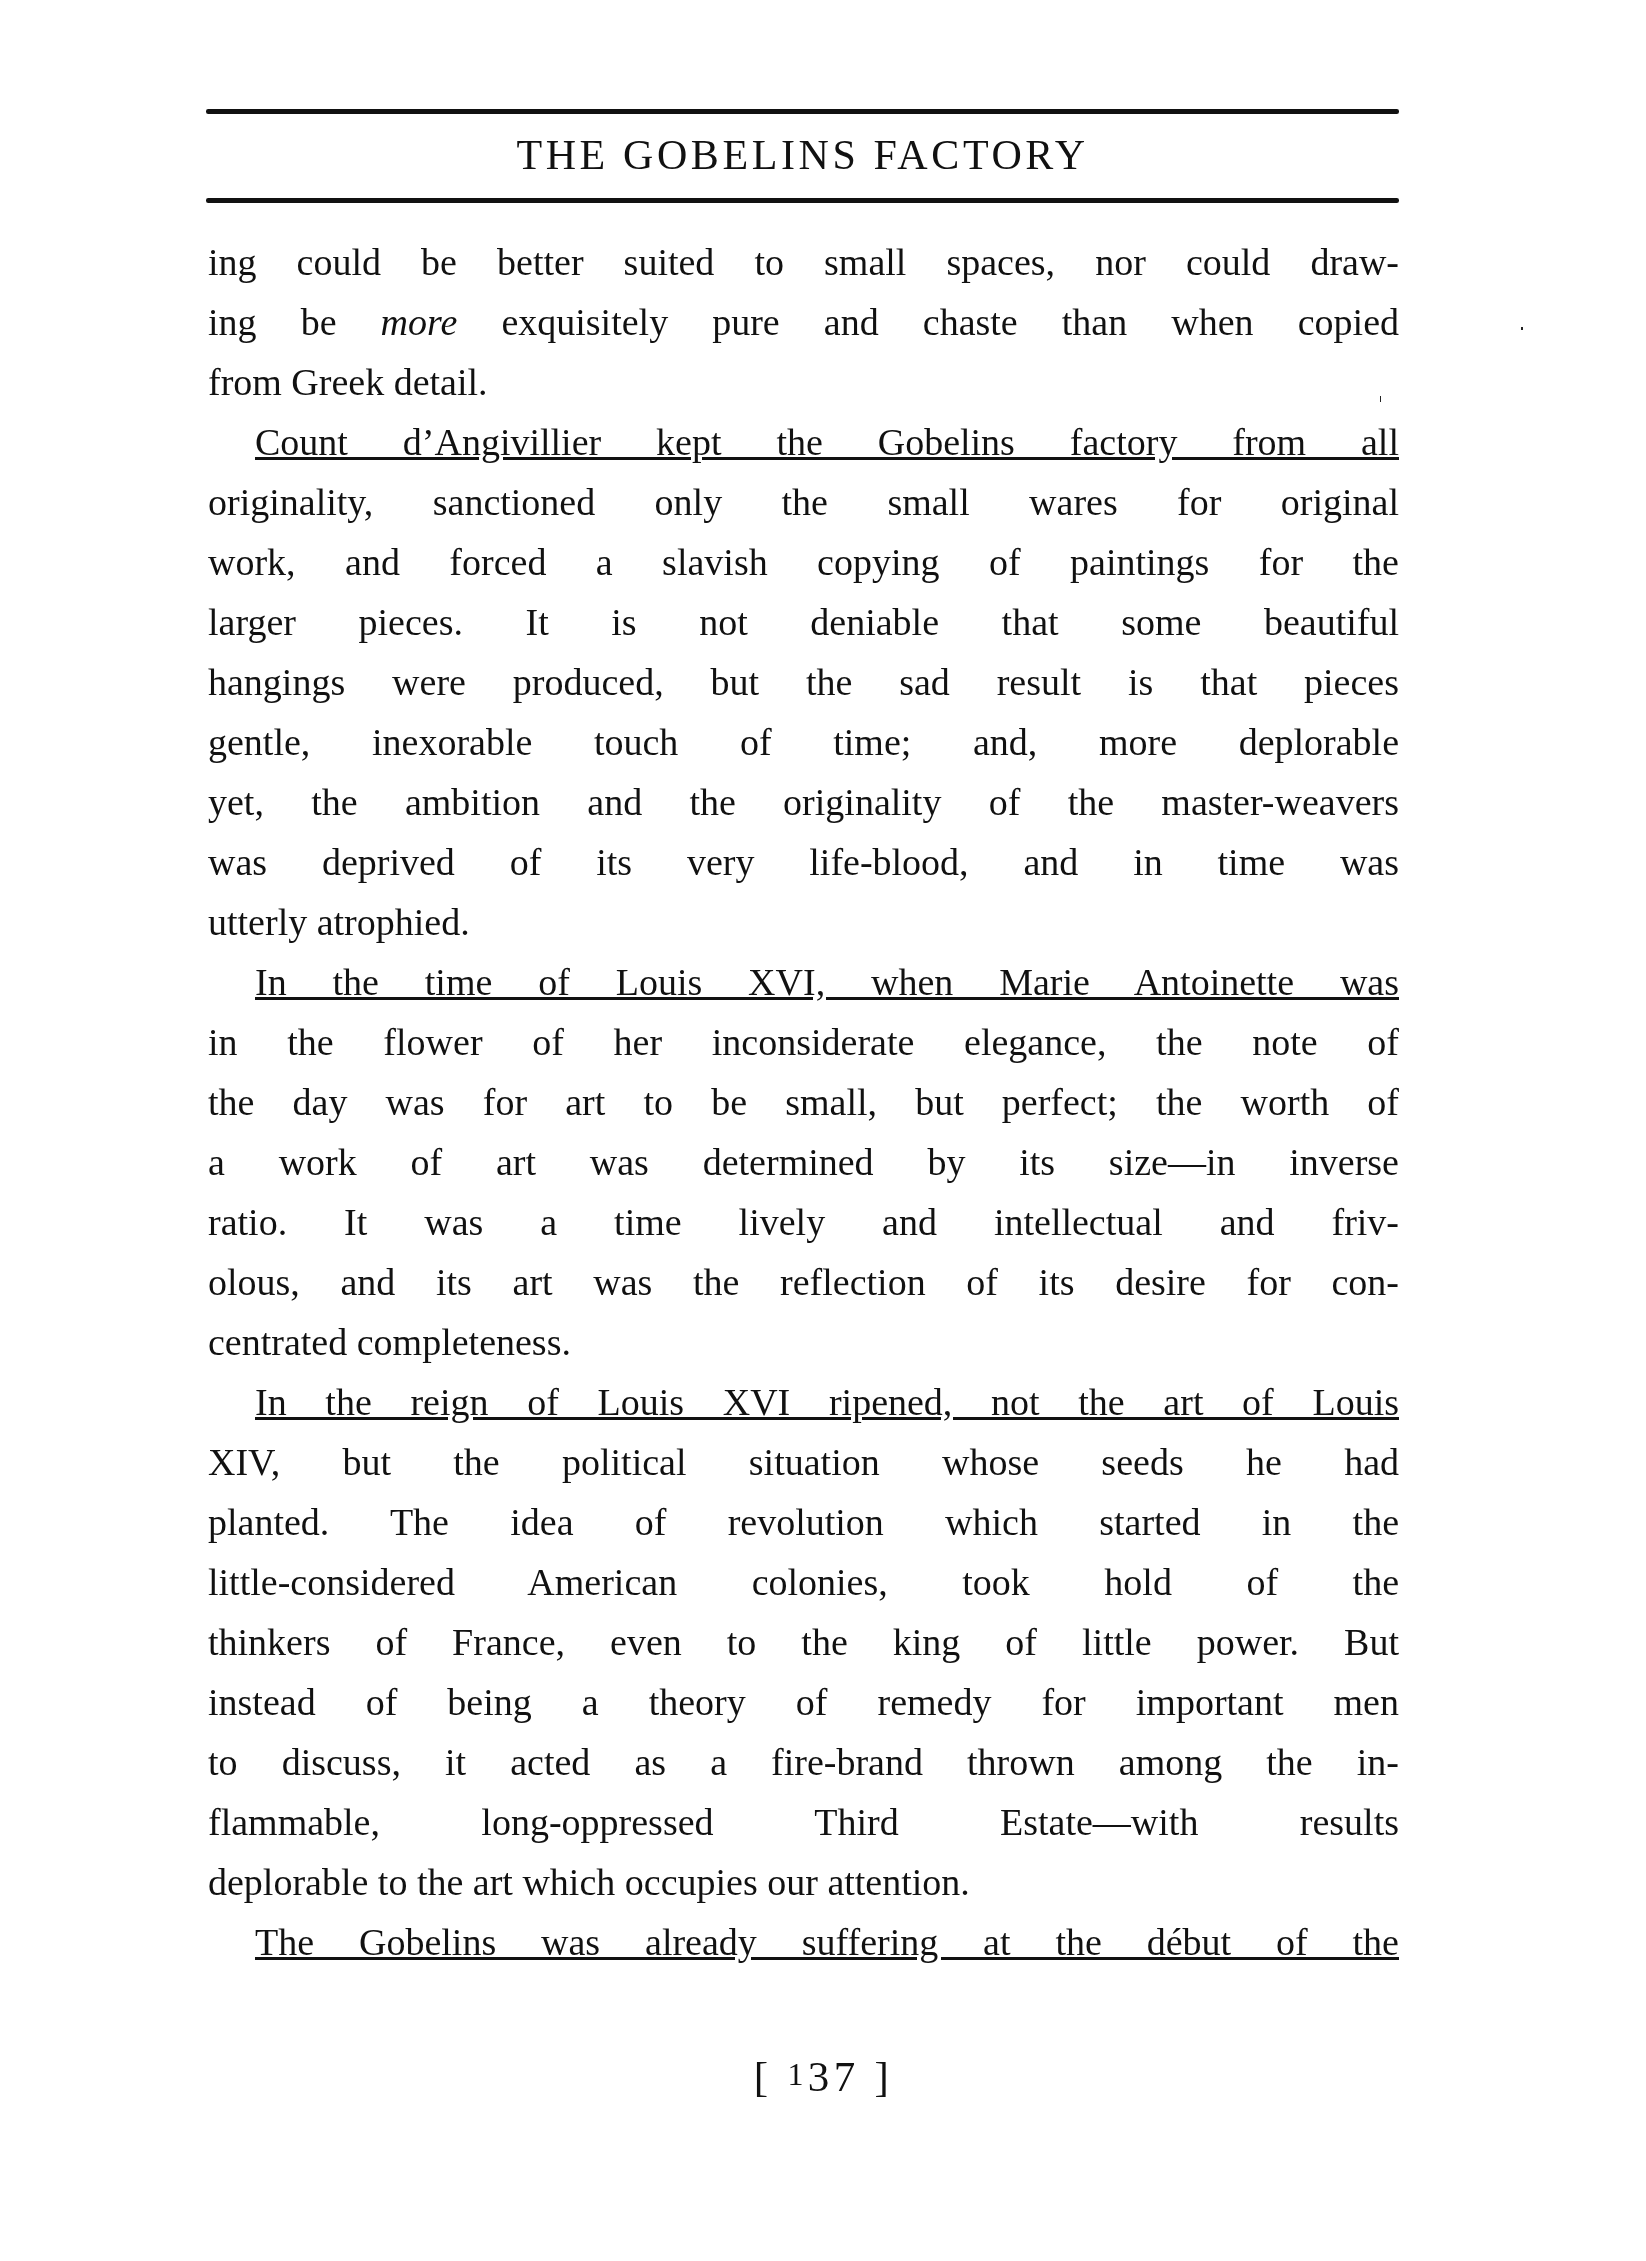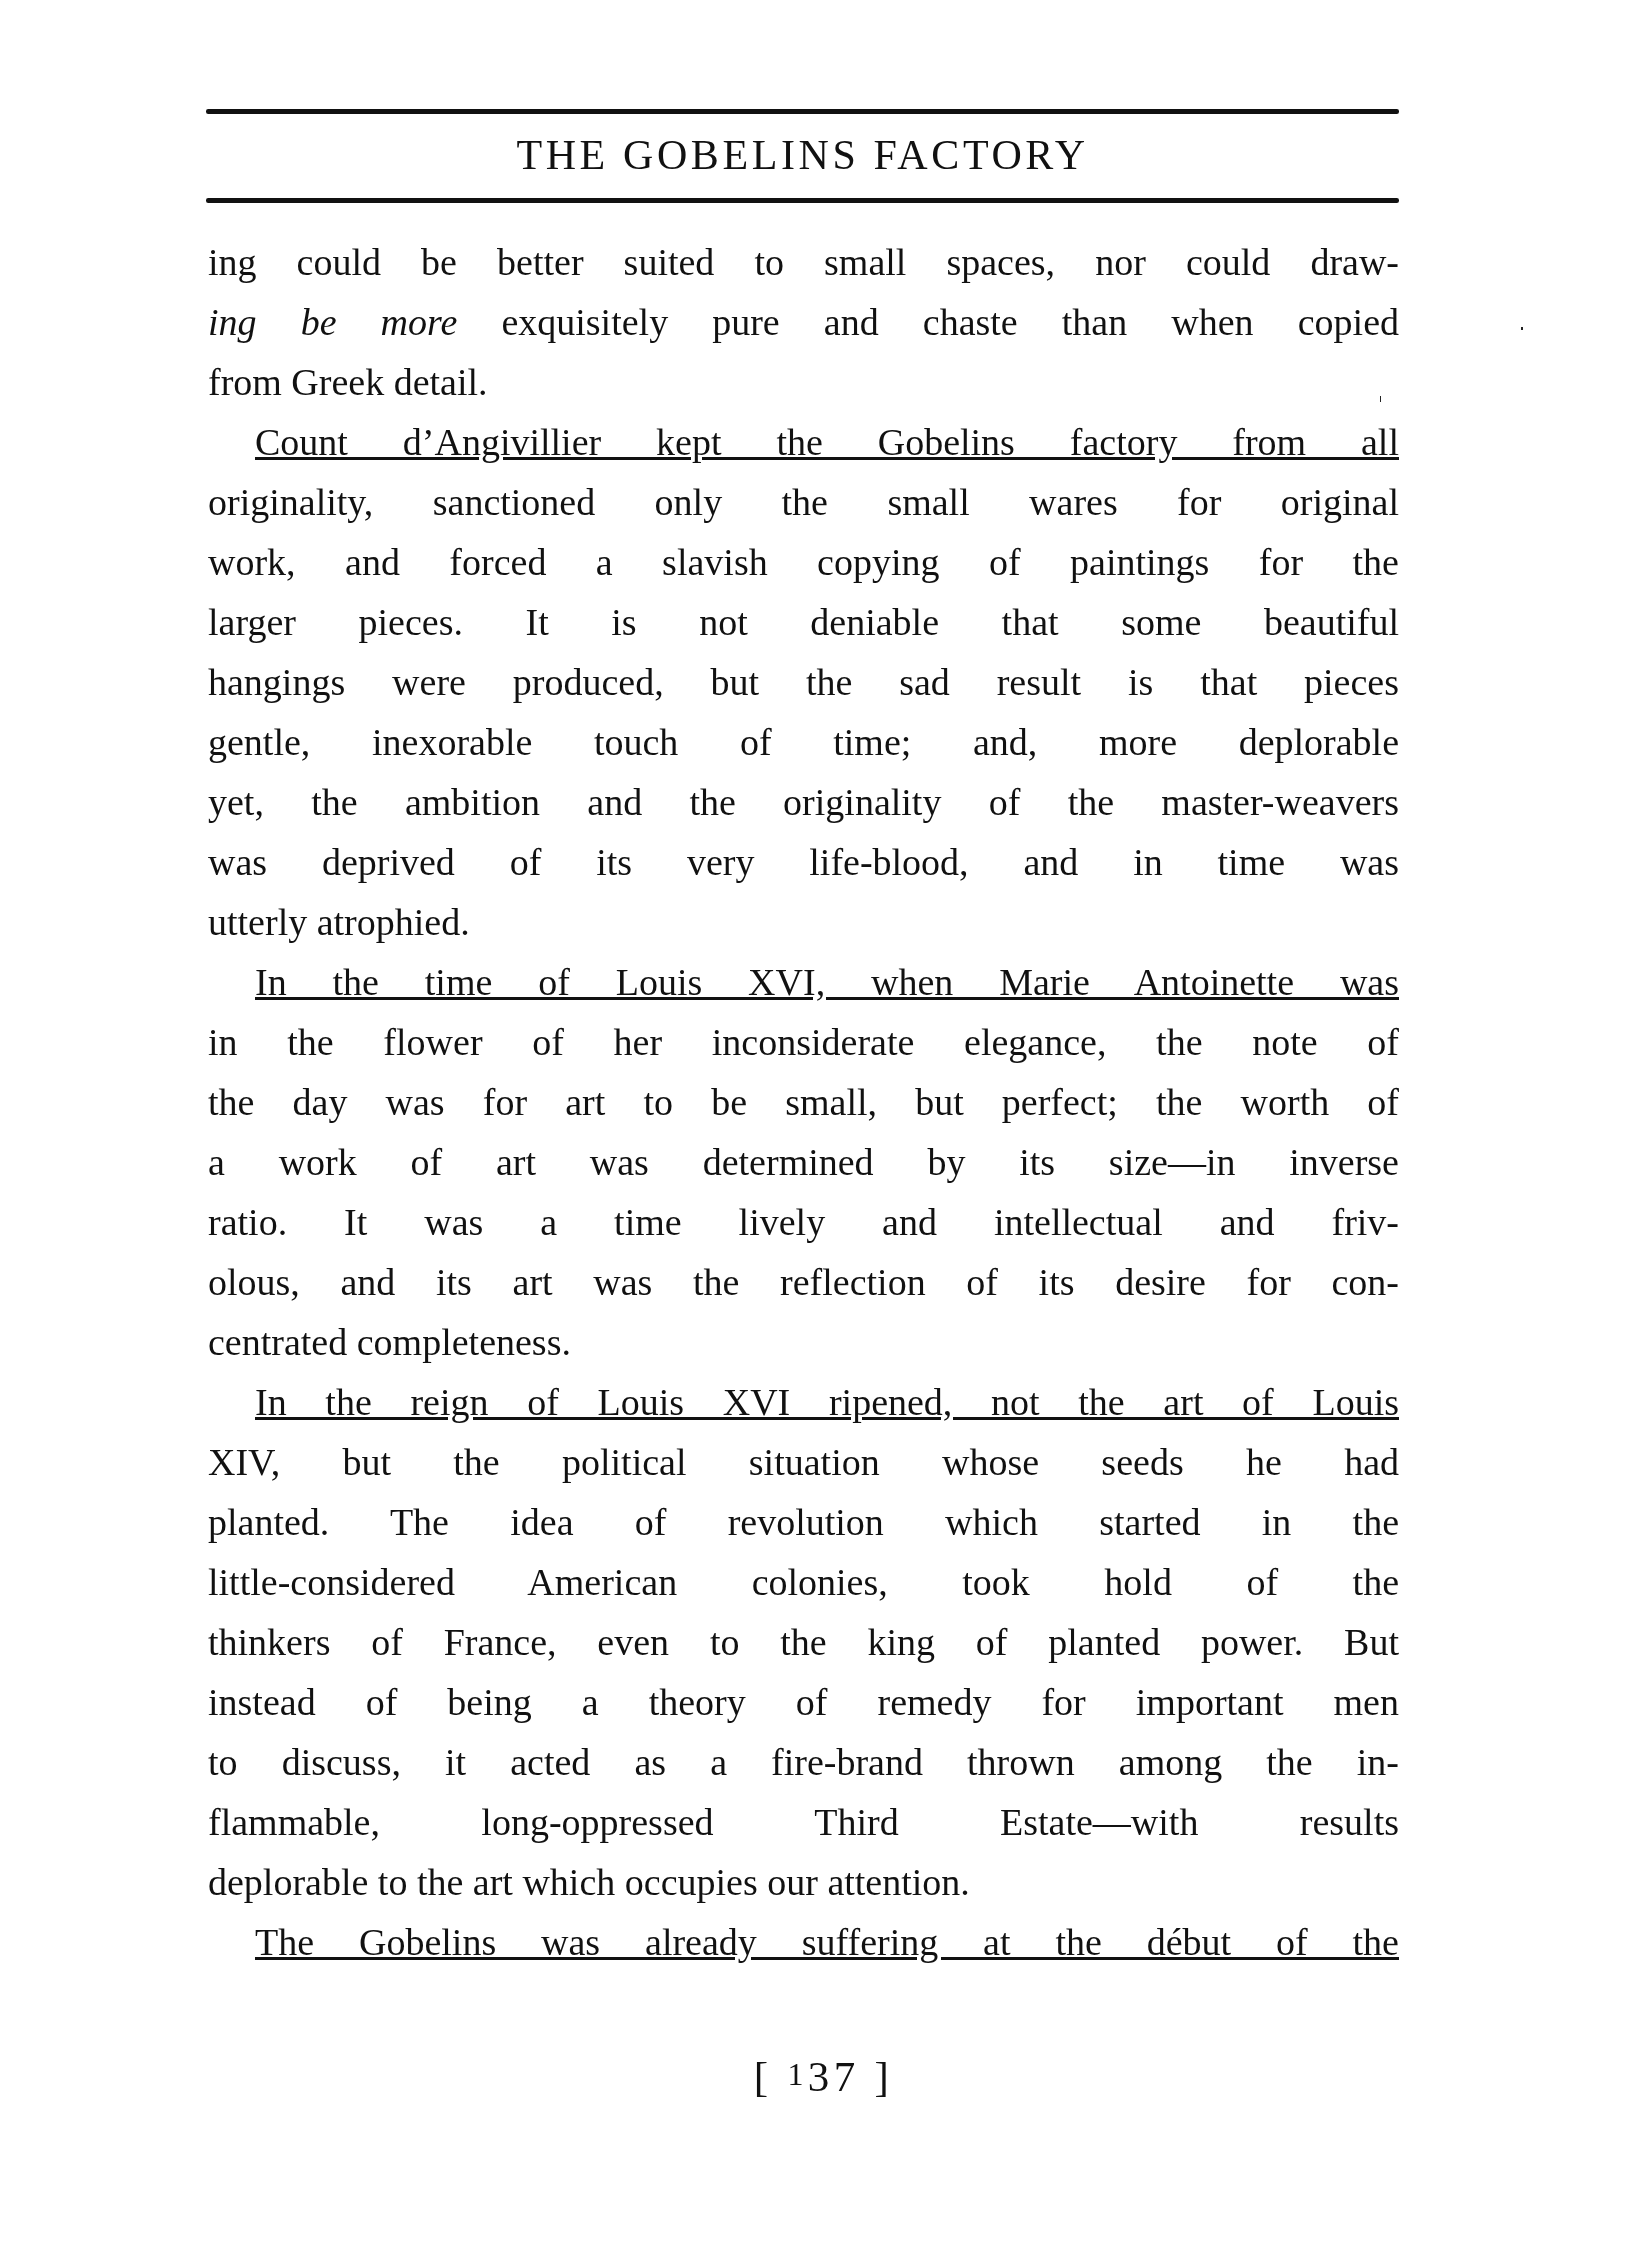--- a/index.html
+++ b/index.html
@@ -94,21 +94,21 @@
 </head>
 <body>
 
 <div class="page">
   <div class="rule top"></div>
   <div class="running-head">THE GOBELINS FACTORY</div>
   <div class="rule bottom"></div>
 
   <div class="body-text" id="body-text">
       <div class="line">ing could be better suited to small spaces, nor could draw-</div>
-      <div class="line"><span style="white-space: pre; font-style: italic;">ing be </span><em style="white-space: pre;">more</em><span style="white-space: pre;"> exquisitely pure and chaste than when copied</span></div>
+      <div class="line"><span style="white-space: pre;">ing be </span><em style="white-space: pre;">more</em><span style="white-space: pre;"> exquisitely pure and chaste than when copied</span></div>
       <div class="line last">from Greek detail.</div>
       <div class="line indent">Count d’Angivillier kept the Gobelins factory from all</div>
       <div class="line">originality, sanctioned only the small wares for original</div>
       <div class="line">work, and forced a slavish copying of paintings for the</div>
       <div class="line">larger pieces.  It is not deniable that some beautiful</div>
       <div class="line">hangings were produced, but the sad result is that pieces</div>
       <div class="line">gentle, inexorable touch of time; and, more deplorable</div>
       <div class="line">yet, the ambition and the originality of the master-weavers</div>
       <div class="line">was deprived of its very life-blood, and in time was</div>
       <div class="line last">utterly atrophied.</div>
@@ -116,21 +116,21 @@
       <div class="line">in the flower of her inconsiderate elegance, the note of</div>
       <div class="line">the day was for art to be small, but perfect; the worth of</div>
       <div class="line">a work of art was determined by its size—in inverse</div>
       <div class="line">ratio.  It was a time lively and intellectual and friv-</div>
       <div class="line">olous, and its art was the reflection of its desire for con-</div>
       <div class="line last">centrated completeness.</div>
       <div class="line indent">In the reign of Louis XVI ripened, not the art of Louis</div>
       <div class="line">XIV, but the political situation whose seeds he had</div>
       <div class="line">planted.  The idea of revolution which started in the</div>
       <div class="line">little-considered American colonies, took hold of the</div>
-      <div class="line">thinkers of France, even to the king of planted power.  But</div>
+      <div class="line">thinkers of France, even to the king of little power.  But</div>
       <div class="line">instead of being a theory of remedy for important men</div>
       <div class="line">to discuss, it acted as a fire-brand thrown among the in-</div>
       <div class="line">flammable, long-oppressed Third Estate—with results</div>
       <div class="line last">deplorable to the art which occupies our attention.</div>
       <div class="line indent">The Gobelins was already suffering at the début of the</div>
     </div>
 
   <div class="folio">
     <span>[</span>
     <span class="num-one">1</span><span>37</span>

